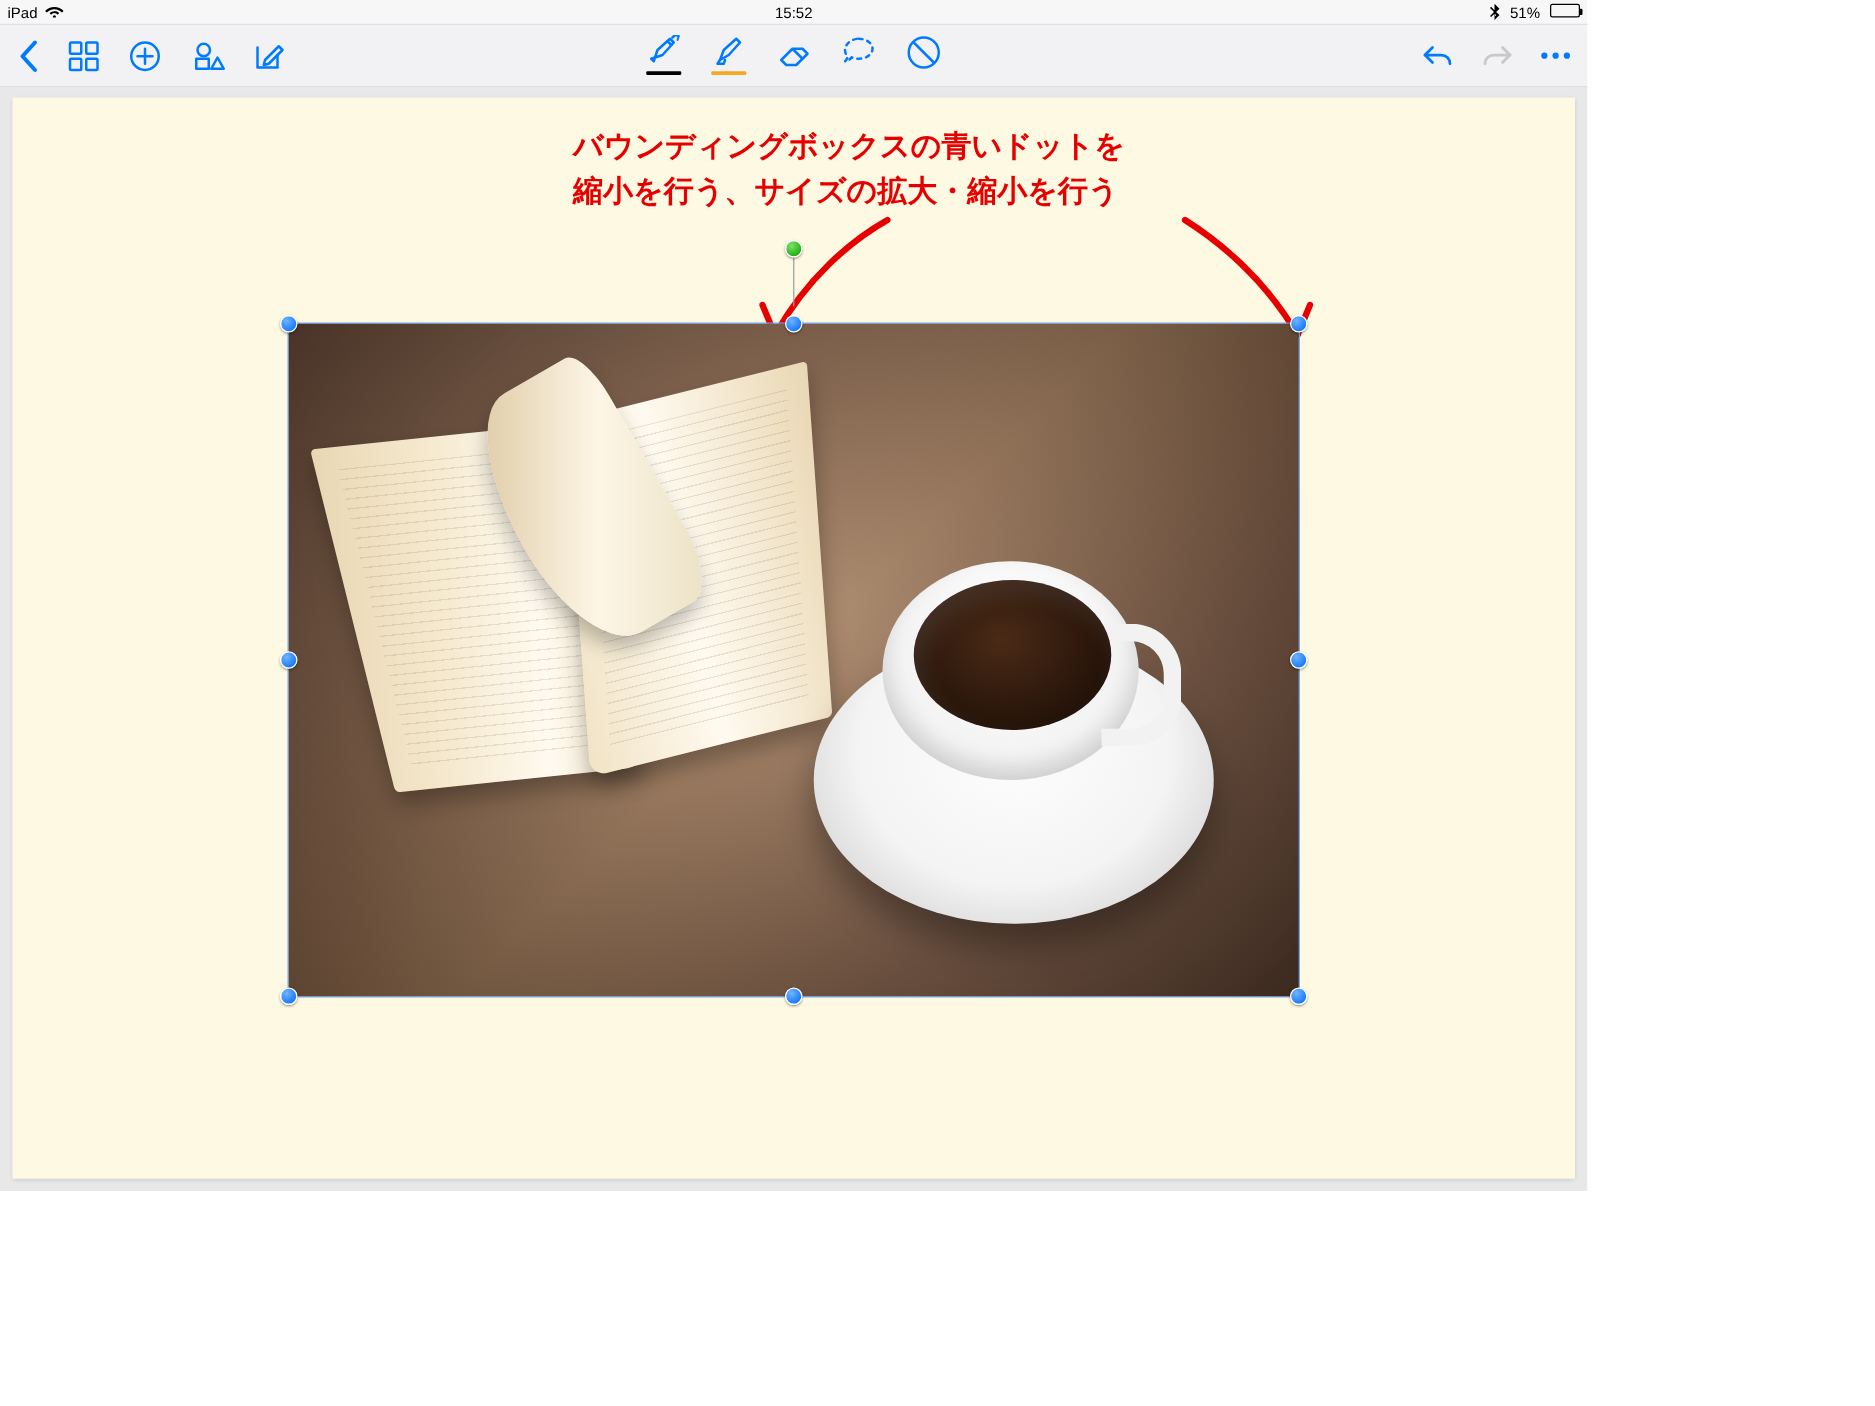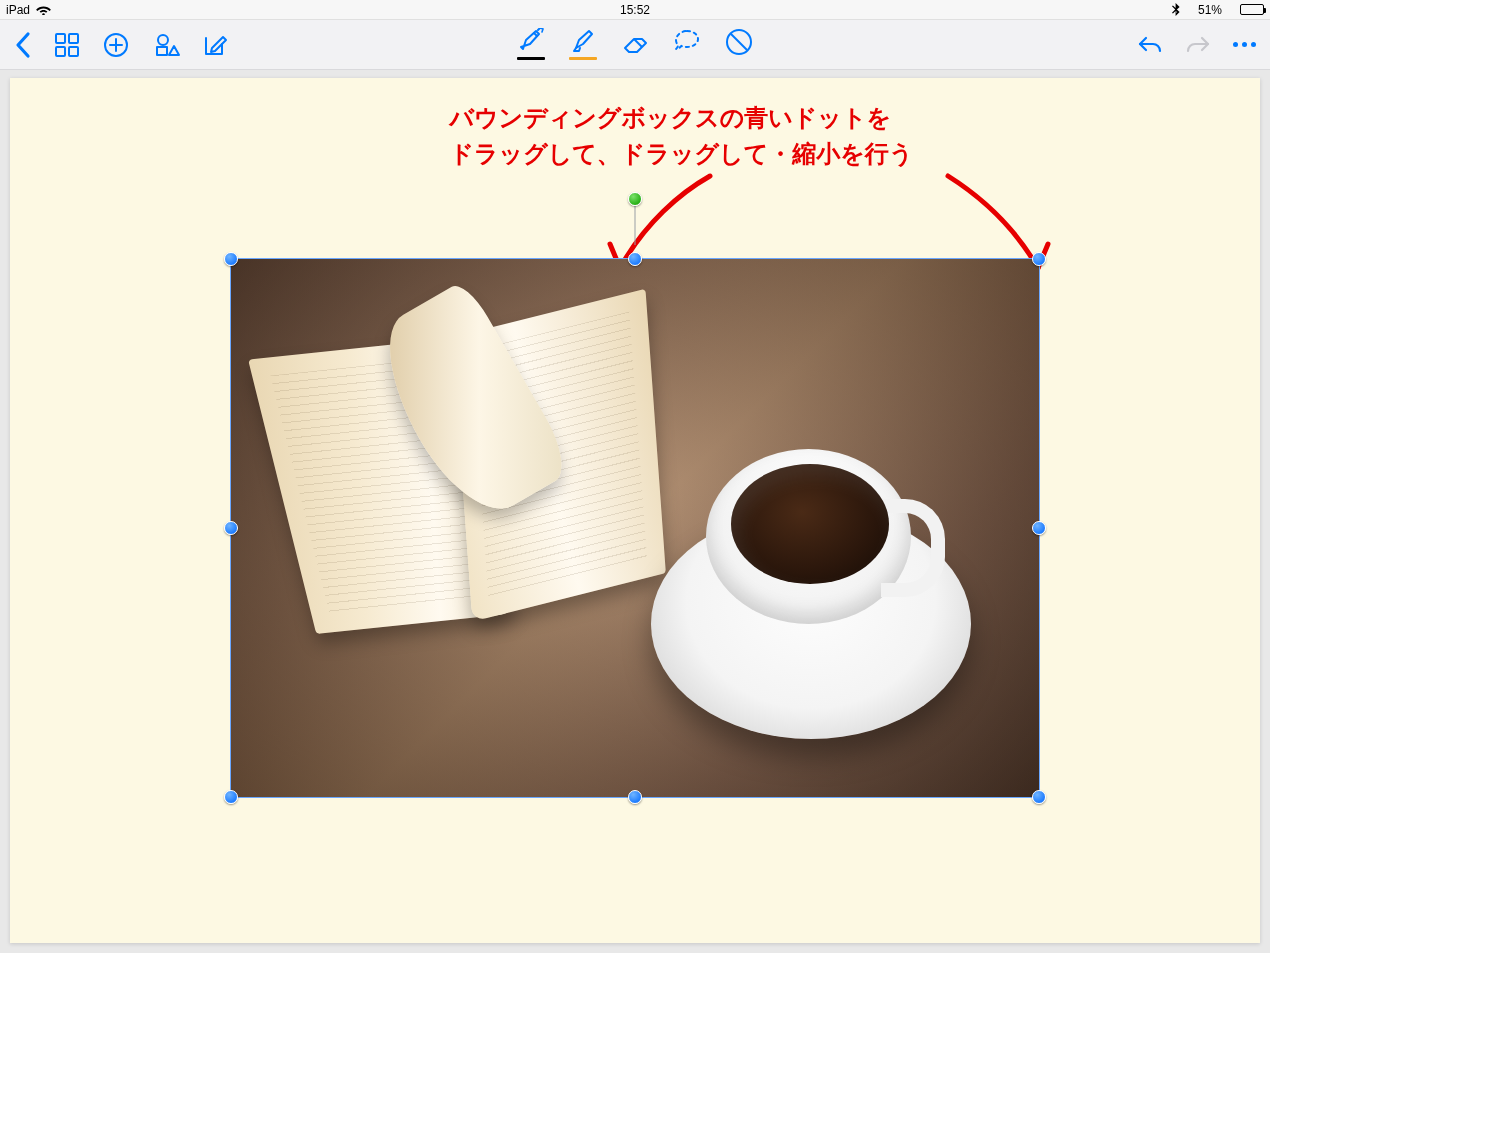--- a/index.html
+++ b/index.html
@@ -7,23 +7,23 @@
   
   .status-bar {
     height: 20px;
     background:#f7f7f7;
     border-bottom:1px solid #e0e0e0;
     display:flex; align-items:center;
     font-size:12px; color:#000;
     padding:0 6px;
     position:relative;
   }
-  .status-left { display:flex; align-items:center; gap:6px; }
+  .status-left { display:flex; align-items:flex-start; gap:6px; }
   .status-center { position:absolute; left:50%; transform:translateX(-50%); font-weight:400; }
-  .status-right { margin-left:auto; display:flex; align-items:center; gap:18px; }
+  .status-right { margin-left:auto; display:flex; align-items:flex-start; gap:8px; }
   .wifi-icon, .bt-icon, .battery-icon { display:inline-flex; }
   .battery-shell { width:24px; height:11px; border:1px solid #000; border-radius:2px; position:relative; }
   .battery-shell::after{ content:""; position:absolute; right:-3px; top:3px; width:2px; height:5px; background:#000; border-radius:0 1px 1px 0;}
   .battery-fill{ height:100%; background:#000; width:51%; }
   
   .toolbar {
     height:50px;
     background:#f2f2f4;
     border-bottom:1px solid #d9d9dc;
     display:flex; align-items:center;
@@ -270,21 +270,21 @@
           <span></span>
         </span>
     </span>
   </div>
 </div>
 
 <div class="canvas-wrap">
   <div class="page">
 
     <div class="annot"><span>バウンディングボックスの青いドットを</span>
-<span>ドラッグして、ドラッグして・縮小を行う</span></div>
+<span>縮小を行う、サイズの拡大・縮小を行う</span></div>
 
     <svg class="arrow" style="left:580px; top:90px;" width="140" height="120" viewBox="0 0 140 120">
       <path d="M120 8 C 90 25, 55 55, 30 100" fill="none" stroke="#e60000" stroke-width="5" stroke-linecap="round"></path>
       <path d="M30 100 l-10 -24 m10 24 l22 -6" fill="none" stroke="#e60000" stroke-width="5" stroke-linecap="round" stroke-linejoin="round"></path>
     </svg>
     <svg class="arrow" style="left:920px; top:90px;" width="140" height="120" viewBox="0 0 140 120">
       <path d="M18 8 C 45 25, 82 55, 108 100" fill="none" stroke="#e60000" stroke-width="5" stroke-linecap="round"></path>
       <path d="M108 100 l10 -24 m-10 24 l-22 -6" fill="none" stroke="#e60000" stroke-width="5" stroke-linecap="round" stroke-linejoin="round"></path>
     </svg>
 

